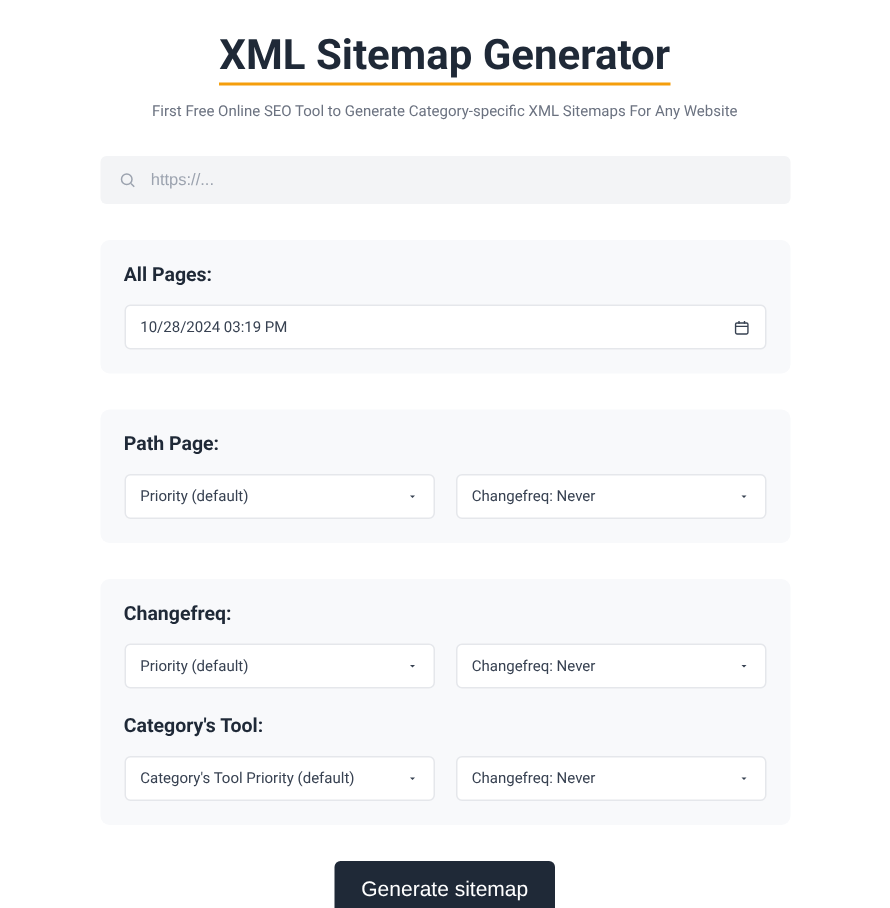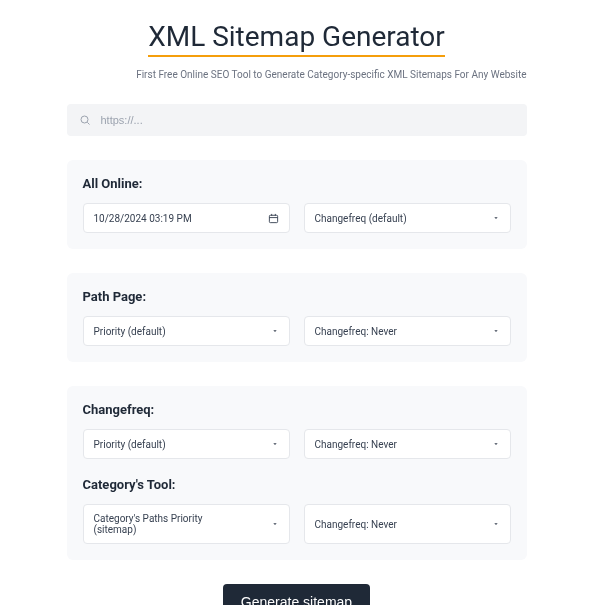--- a/index.html
+++ b/index.html
@@ -14,33 +14,33 @@
       padding: 20px 0;
     }
     .container {
       max-width: 480px;
       margin: 0 auto;
       padding: 0 10px;
     }
     .title {
       text-align: center;
       font-size: 28px;
-      font-weight: 400;
+      font-weight: 700;
       color: #1f2937;
       margin-bottom: 4px;
       display: inline-block;
       border-bottom: 2px solid #f59e0b;
       padding-bottom: 2px;
     }
     .title-wrap {
       text-align: center;
       margin-bottom: 8px;
     }
     .subtitle {
-      text-align: right;
+      text-align: center;
       font-size: 10px;
       color: #6b7280;
       margin-bottom: 24px;
     }
     .search-bar {
       background: #f3f4f6;
       border-radius: 4px;
       padding: 10px 12px;
       display: flex;
       align-items: flex-end;
@@ -141,37 +141,31 @@
 
   <div class="search-bar">
     <svg class="search-icon-svg" viewBox="0 0 24 24" fill="none" stroke="#9ca3af" stroke-width="2">
       <circle cx="11" cy="11" r="7"></circle>
       <line x1="21" y1="21" x2="16.65" y2="16.65"></line>
     </svg>
     <input class="search-input" type="text" placeholder="https://..." style="">
   </div>
 
   <div class="card">
-    <div class="section-title">All Online:</div>
+    <div class="section-title">All Pages:</div>
     <div class="row">
       <div class="field">
         <span class="field-text">10/28/2024 03:19 PM</span>
         <svg class="field-icon" viewBox="0 0 24 24" fill="none" stroke="#374151" stroke-width="2">
           <rect x="3" y="5" width="18" height="16" rx="2"></rect>
           <line x1="3" y1="10" x2="21" y2="10"></line>
           <line x1="8" y1="2" x2="8" y2="6"></line>
           <line x1="16" y1="2" x2="16" y2="6"></line>
         </svg>
       </div>
-      <div class="field">
-        <span class="field-text">Changefreq (default)</span>
-        <svg class="caret" viewBox="0 0 24 24" fill="#374151">
-          <path d="M7 10l5 5 5-5z"></path>
-        </svg>
-      </div>
     </div>
   </div>
 
   <div class="card">
     <div class="section-title">Path Page:</div>
     <div class="row">
       <div class="field">
         <span class="field-text">Priority (default)</span>
         <svg class="caret" viewBox="0 0 24 24" fill="#374151">
           <path d="M7 10l5 5 5-5z"></path>
@@ -198,21 +192,21 @@
       <div class="field">
         <span class="field-text">Changefreq: Never</span>
         <svg class="caret" viewBox="0 0 24 24" fill="#374151">
           <path d="M7 10l5 5 5-5z"></path>
         </svg>
       </div>
     </div>
     <div class="section-title section-title-inner">Category's Tool:</div>
     <div class="row">
       <div class="field">
-        <span class="field-text">Category's Paths Priority (sitemap)</span>
+        <span class="field-text">Category's Tool Priority (default)</span>
         <svg class="caret" viewBox="0 0 24 24" fill="#374151">
           <path d="M7 10l5 5 5-5z"></path>
         </svg>
       </div>
       <div class="field">
         <span class="field-text">Changefreq: Never</span>
         <svg class="caret" viewBox="0 0 24 24" fill="#374151">
           <path d="M7 10l5 5 5-5z"></path>
         </svg>
       </div>

